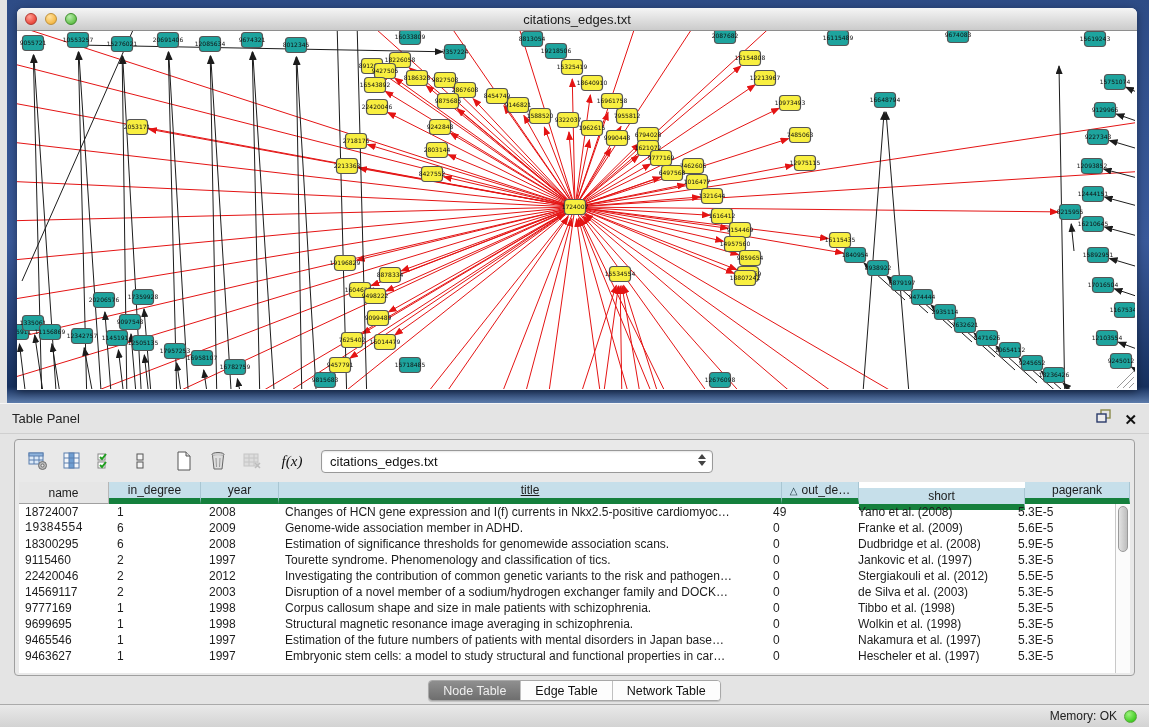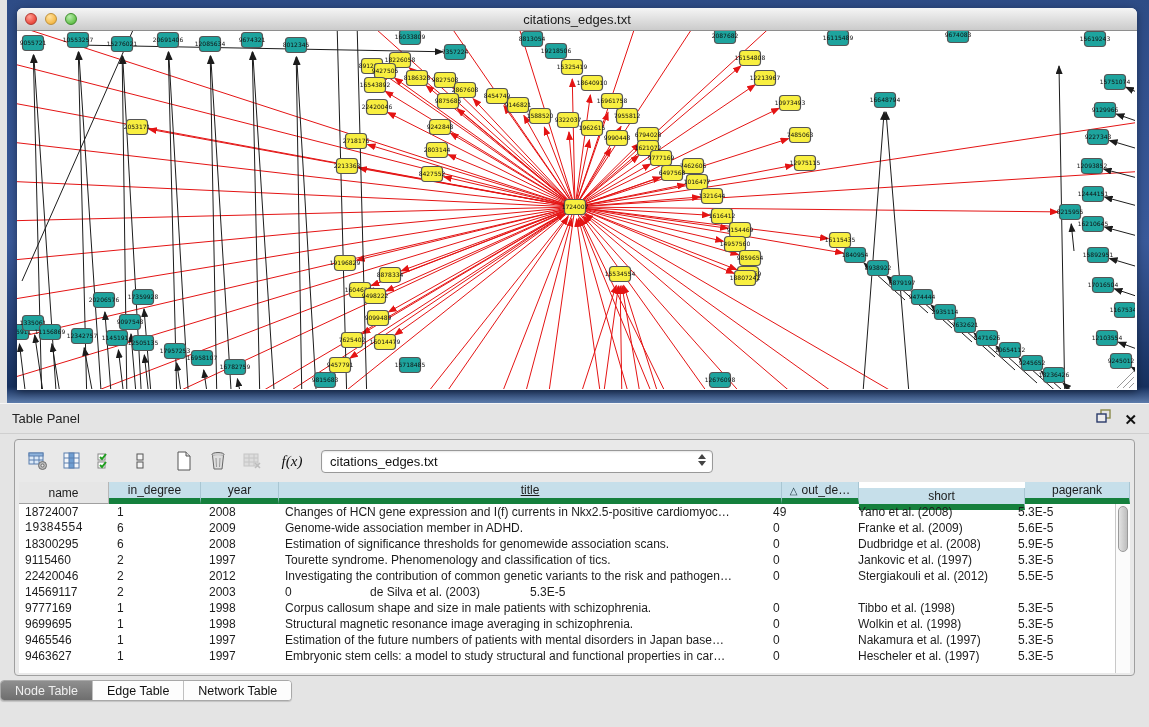--- a/index.html
+++ b/index.html
@@ -50,21 +50,21 @@
     background:#c6dfea; border-right:1px solid #a9c6d2; border-bottom:6px solid #15803d; overflow:hidden; white-space:nowrap; }
   .th.key { background:#e6e6e6; border-right:1px solid #b6b6b6; border-bottom:1px solid #a0a0a0; }
   .th .sort { font-size:10px; margin-right:4px; color:#16303a; }
   .tbl-bodywrap { position:absolute; left:0; right:15px; top:22px; bottom:0; }
   .trow { display:flex; height:16px; }
   .td { font-size:12px; color:#1c1c1c; white-space:nowrap; overflow:hidden; line-height:16px; }
   .vscroll { position:absolute; right:0; top:22px; bottom:0; width:15px; background:#fbfbfb; border-left:1px solid #c8c8c8; }
   .vthumb { position:absolute; left:2px; right:2px; top:2px; height:46px; border:1px solid #9a9a9a; border-radius:6px;
     background:linear-gradient(90deg,#e3e3e3,#bdbdbd); }
 
-  .tabs { position:absolute; left:0; right:0; top:276px; display:flex; justify-content:flex-start; }
+  .tabs { position:absolute; left:0; right:0; top:276px; display:flex; justify-content:center; }
   .tabbar { display:flex; border:1px solid #a8a8a8; border-radius:4px; overflow:hidden; height:21px;
     box-shadow:0 1px 1px rgba(0,0,0,.15); background:#fdfdfd; }
   .tab { font-size:12.5px; color:#111; display:flex; align-items:center; justify-content:center;
     padding:0 14px; border-right:1px solid #c0c0c0; background:#fdfdfd; }
   .tab:last-child { border-right:none; }
   .tab.active { background:linear-gradient(180deg,#8f8f8f,#6e6e6e); color:#efefef; }
 
   
   .status-bar { position:absolute; left:0; top:704px; width:1149px; height:23px;
     background:linear-gradient(180deg,#e9e9e9,#d3d3d3); border-top:1px solid #aaa;
@@ -624,20 +624,21 @@
               <div class="td" style="width: 78px; padding-left: 8px;">2012</div>
               <div class="td" style="flex: 1 1 auto; padding-left: 6px;">Investigating the contribution of common genetic variants to the risk and pathogen…</div>
               <div class="td" style="width: 77px; padding-left: 6px;">0</div>
               <div class="td" style="width: 166px; padding-left: 14px;">Stergiakouli et al. (2012)</div>
               <div class="td" style="width: 105px; padding-left: 8px;">5.5E-5</div>
             </div>
             <div class="trow">
               <div class="td" style="width: 90px; padding-left: 6px;">14569117</div>
               <div class="td" style="width: 92px; padding-left: 8px;">2</div>
               <div class="td" style="width: 78px; padding-left: 8px;">2003</div>
+              <div class="td" style="flex: 1 1 auto; padding-left: 6px;">Disruption of a novel member of a sodium/hydrogen exchanger family and DOCK…</div>
               <div class="td" style="width: 77px; padding-left: 6px;">0</div>
               <div class="td" style="width: 166px; padding-left: 14px;">de Silva et al. (2003)</div>
               <div class="td" style="width: 105px; padding-left: 8px;">5.3E-5</div>
             </div>
             <div class="trow">
               <div class="td" style="width: 90px; padding-left: 6px;">9777169</div>
               <div class="td" style="width: 92px; padding-left: 8px;">1</div>
               <div class="td" style="width: 78px; padding-left: 8px;">1998</div>
               <div class="td" style="flex: 1 1 auto; padding-left: 6px;">Corpus callosum shape and size in male patients with schizophrenia.</div>
               <div class="td" style="width: 77px; padding-left: 6px;">0</div>
@@ -680,14 +681,18 @@
 
     <div class="tabs">
       <div class="tabbar" id="tabbar">
           <div class="tab active">Node Table</div>
           <div class="tab">Edge Table</div>
           <div class="tab">Network Table</div>
         </div>
     </div>
   </div>
 
+  <div class="status-bar">
+    <span class="mem">Memory: OK</span>
+    <span class="mem-dot"></span>
+  </div>
 
 </div>
 
 </body></html>

